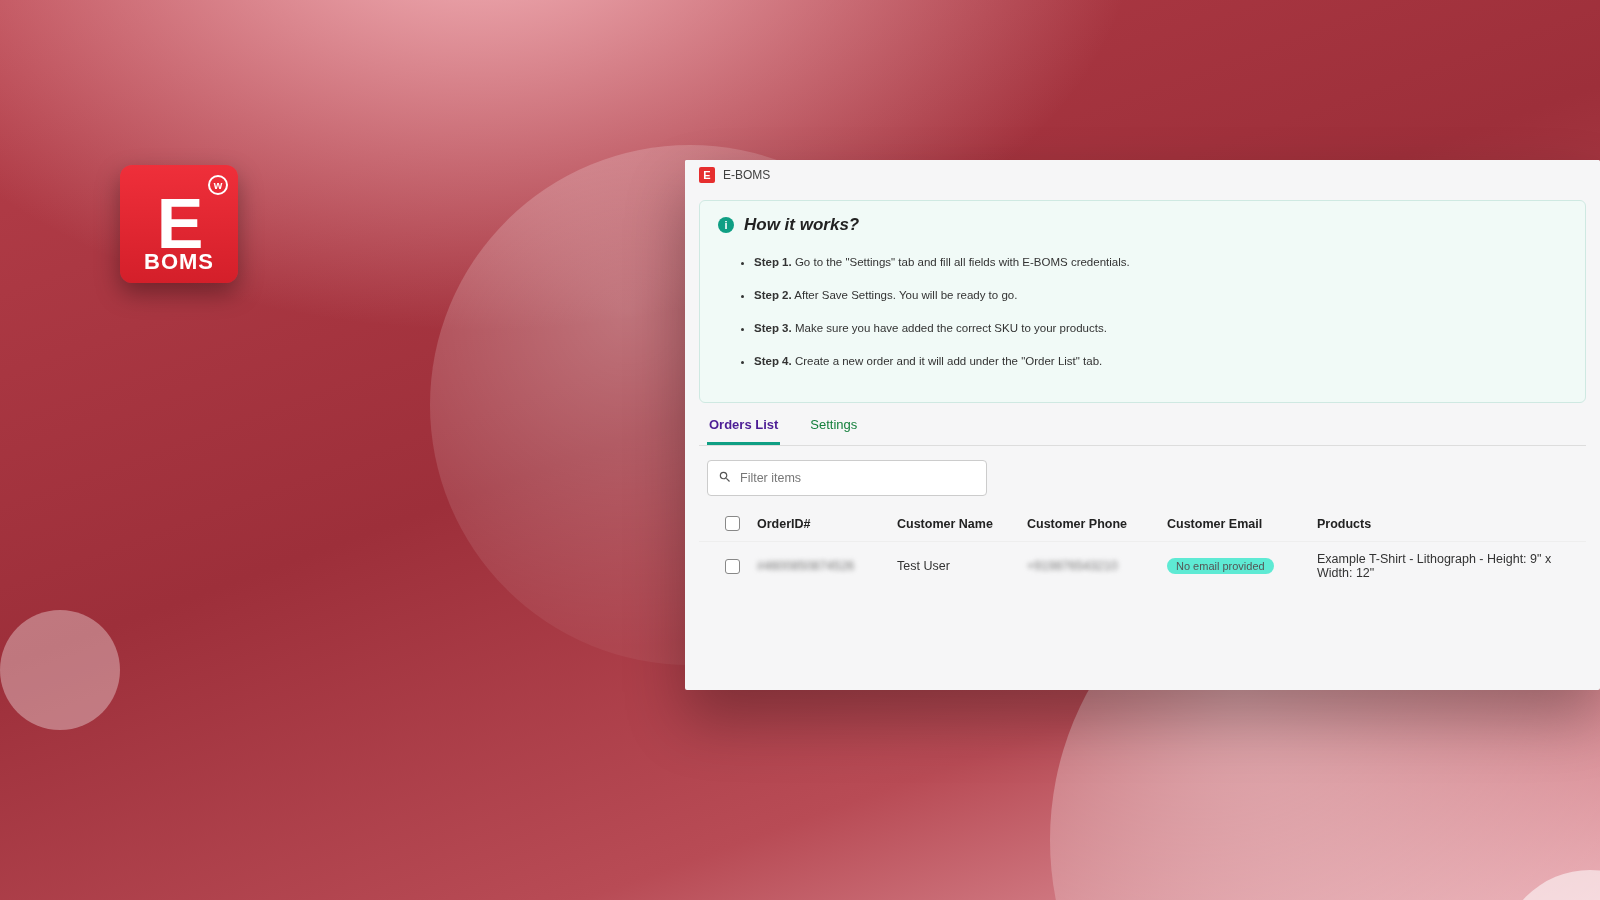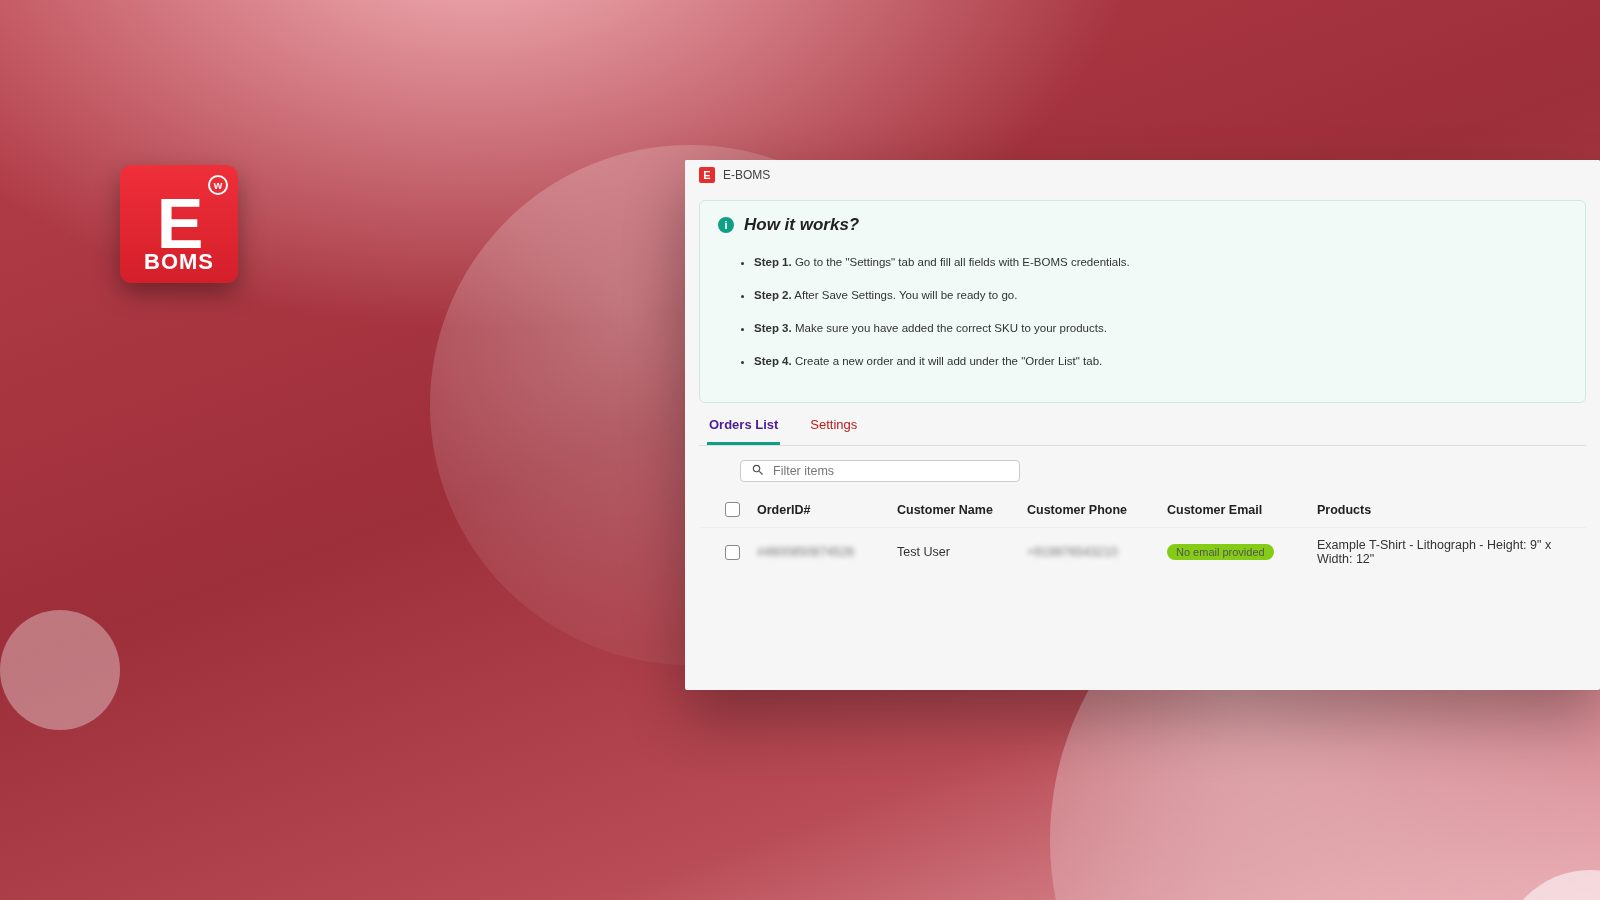--- a/index.html
+++ b/index.html
@@ -72,46 +72,46 @@
   }
   .info-title { font-size:17px; font-weight:600; color:#222;font-style:italic; }
   .info-list { margin:8px 0 0 36px; font-size:11.5px; color:#333; }
   .info-list li { margin:21px 0; list-style:disc; }
   .info-list b { font-weight:700; }
 
   .tabs {
     display:flex; gap:28px; padding:14px 8px 0 8px; border-bottom:1px solid #ddd;
     font-size:13px;
   }
-  .tab { padding:0 2px 10px 2px; color:#b91c1c; cursor:pointer; }
+  .tab { padding:0 2px 10px 2px; color:#15803d; cursor:pointer; }
   .tab.active { color:#4c1d95; font-weight:600; border-bottom:3px solid #0f9f84; }
 
   .filter-wrap { padding:14px 8px 10px 8px; }
   .filter {
-    width:280px; height:22px; border:1px solid #ccc; border-radius:4px;
+    width:280px; height:36px; border:1px solid #ccc; border-radius:4px;
     display:flex; align-items:center; gap:8px; padding:0 10px; background:#fff;
-    color:#777; font-size:12.5px;margin-left:33px;
+    color:#777; font-size:12.5px;
   }
   .filter svg { width:14px; height:14px; fill:#555; }
 
   .table { width:100%; font-size:12.5px; color:#333; }
   .thead, .trow {
     display:grid;
     grid-template-columns:50px 140px 130px 140px 150px 1fr;
     align-items:center; padding:10px 8px;
   }
   .thead { font-weight:600; color:#222; }
   .trow { border-top:1px solid #eee; }
   .cb {
     width:15px; height:15px; border:1.5px solid #888; border-radius:3px;
     margin-left:auto; margin-right:auto; background:#fff;
   }
   .blur { filter:blur(2.5px); color:#777; }
   .pill {
-    display:inline-block; background:#84cc16; border-radius:10px;
+    display:inline-block; background:#5eead4; border-radius:10px;
     padding:2px 9px; font-size:11px; color:#555;
   }
 </style>
 </head>
 <body>
 
 <div class="deco deco1"></div>
 <div class="deco deco2"></div>
 <div class="deco deco3"></div>
 <div class="deco deco3b"></div>

